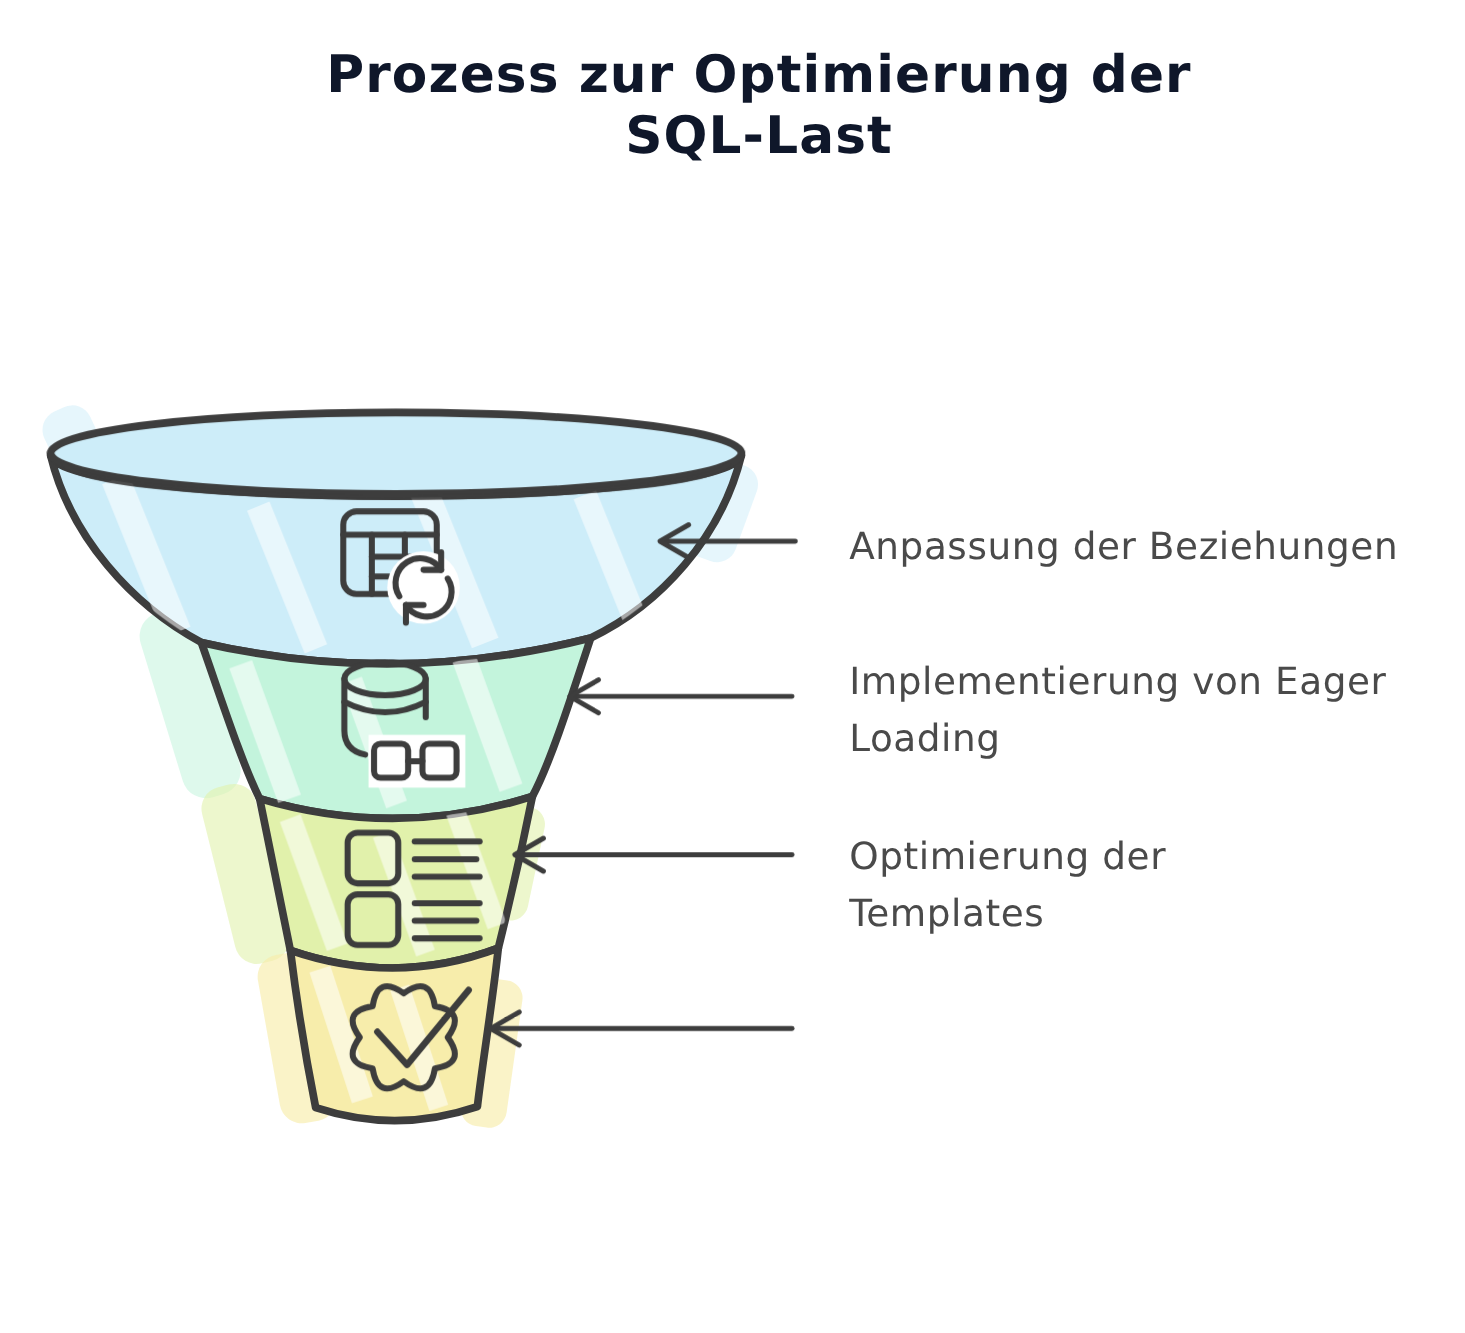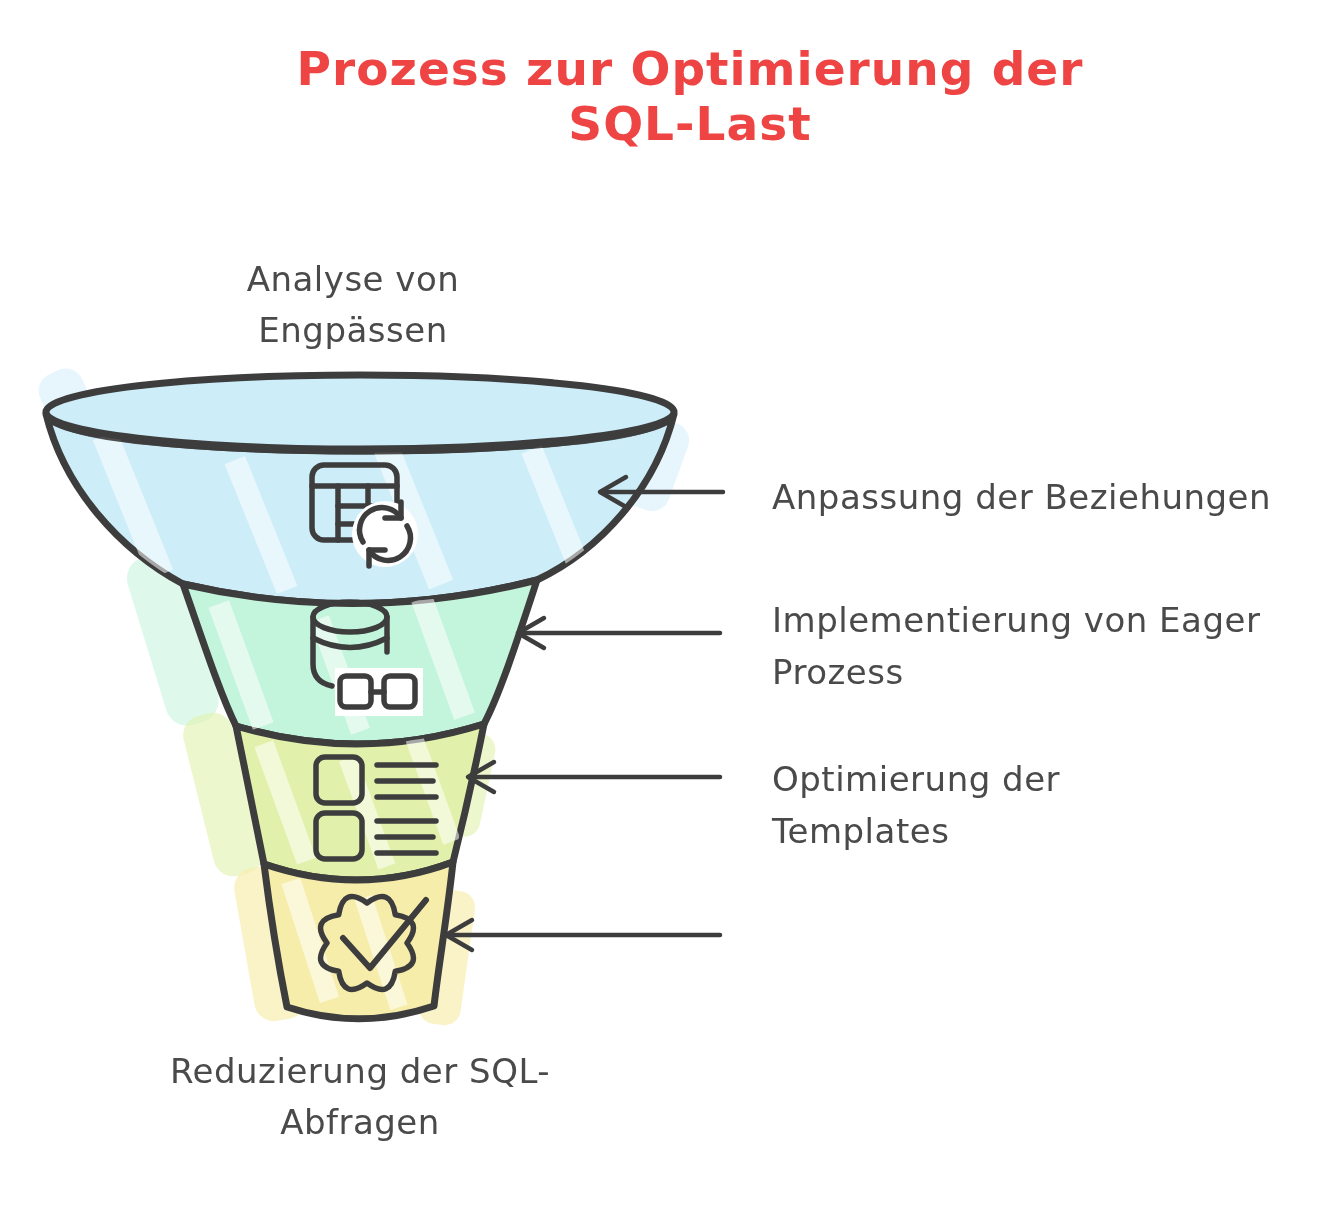--- a/index.html
+++ b/index.html
@@ -8,21 +8,21 @@
     width:1332px;height:1212px;
     background:#ffffff;
     font-family:"DejaVu Sans", sans-serif;
     overflow:hidden;
   }
   svg.diagram{position:absolute;left:0;top:0;}
   .txt{position:absolute;color:#4a4a4a;letter-spacing:.5px;}
   .page-title{
     left:266px;top:42px;width:848px;
     font-size:47px;font-weight:bold;text-align:center;line-height:1.16;
-    color:#ef4444;letter-spacing:1px;
+    color:#0f172a;letter-spacing:1px;
   }
   .top-label{
     left:203px;top:254px;width:300px;
     font-size:34px;text-align:center;line-height:1.5;
   }
   .bottom-label{
     left:140px;top:1046px;width:440px;
     font-size:34px;text-align:center;line-height:1.5;
   }
   .stage-label{font-size:34px;line-height:1.53;text-align:left;}
@@ -159,21 +159,19 @@
       </g>
       <g>
         <line x1="720" y1="935" x2="448" y2="935"></line>
         <path d="M 472 920 L 446 935 L 472 950"></path>
       </g>
     </g>
   </svg>
 
   <div class="txt page-title">Prozess zur Optimierung der SQL-Last</div>
 
-  <div class="txt top-label">Analyse von Engpässen</div>
 
   <div class="txt stage-label l1">Anpassung der Beziehungen</div>
-  <div class="txt stage-label l2">Implementierung von Eager Prozess</div>
+  <div class="txt stage-label l2">Implementierung von Eager Loading</div>
   <div class="txt stage-label l3">Optimierung der Templates</div>
 
-  <div class="txt bottom-label">Reduzierung der SQL-Abfragen</div>
 
 </div>
 
 </body></html>

